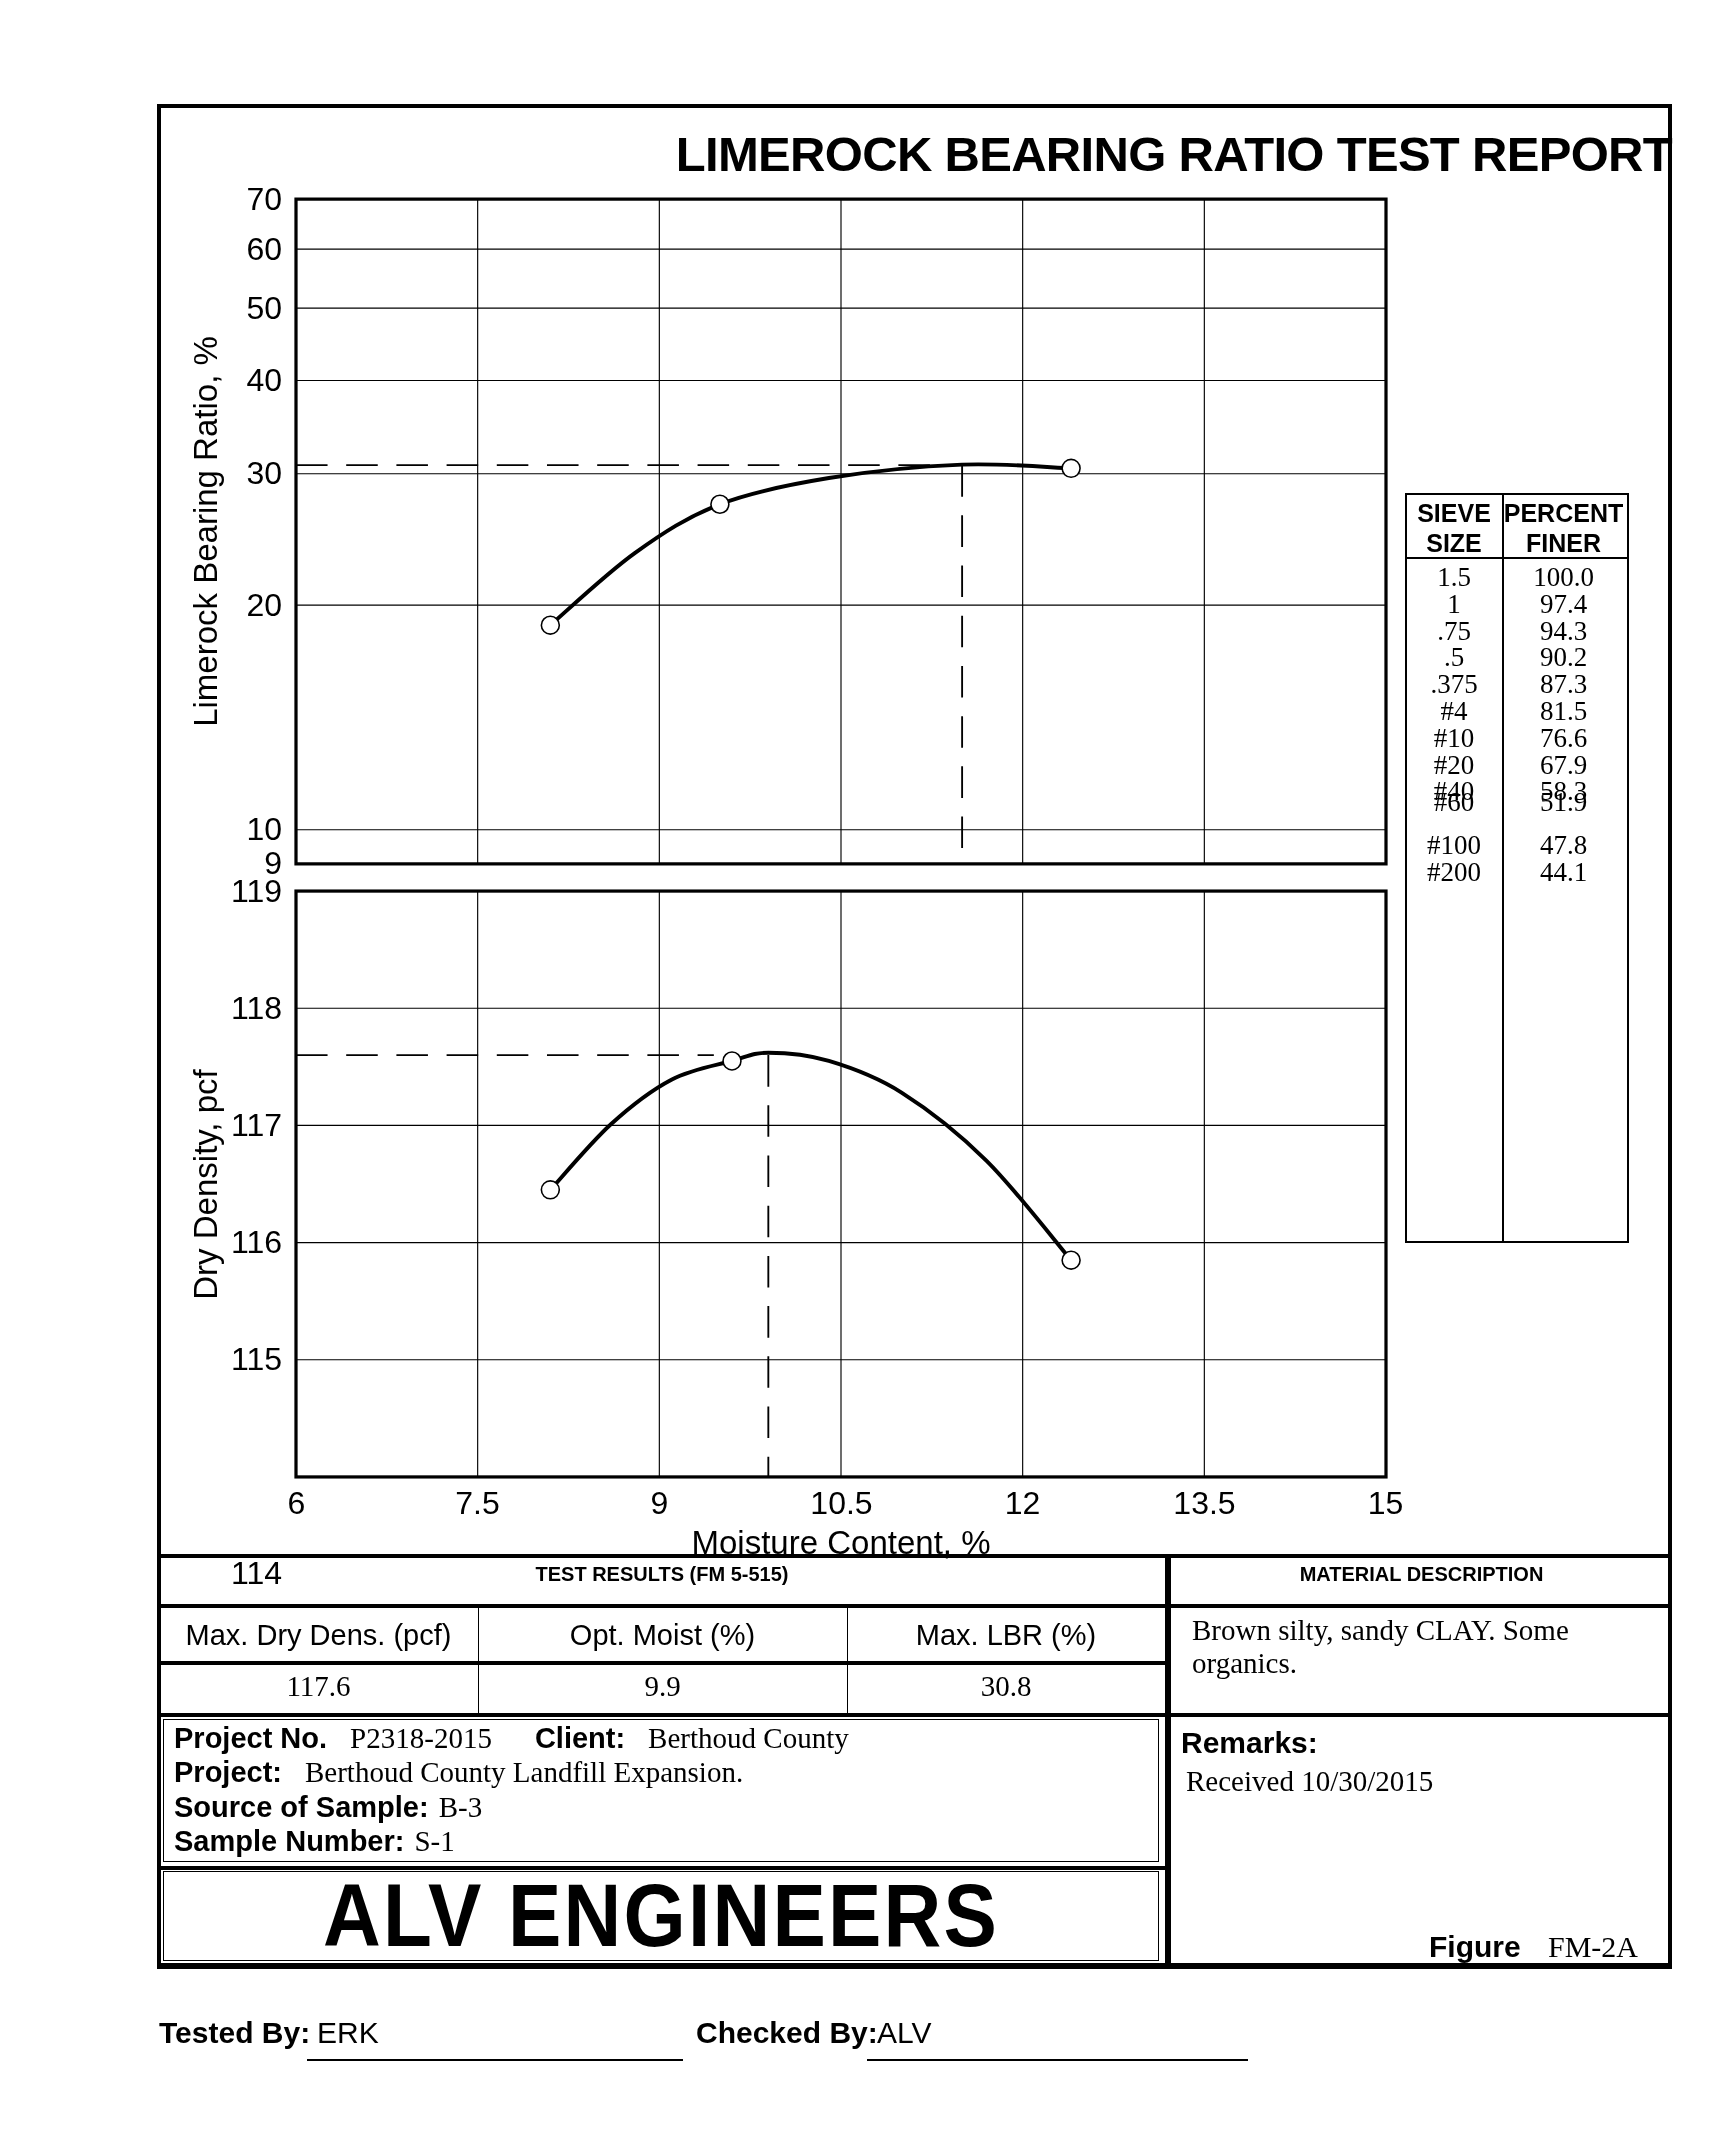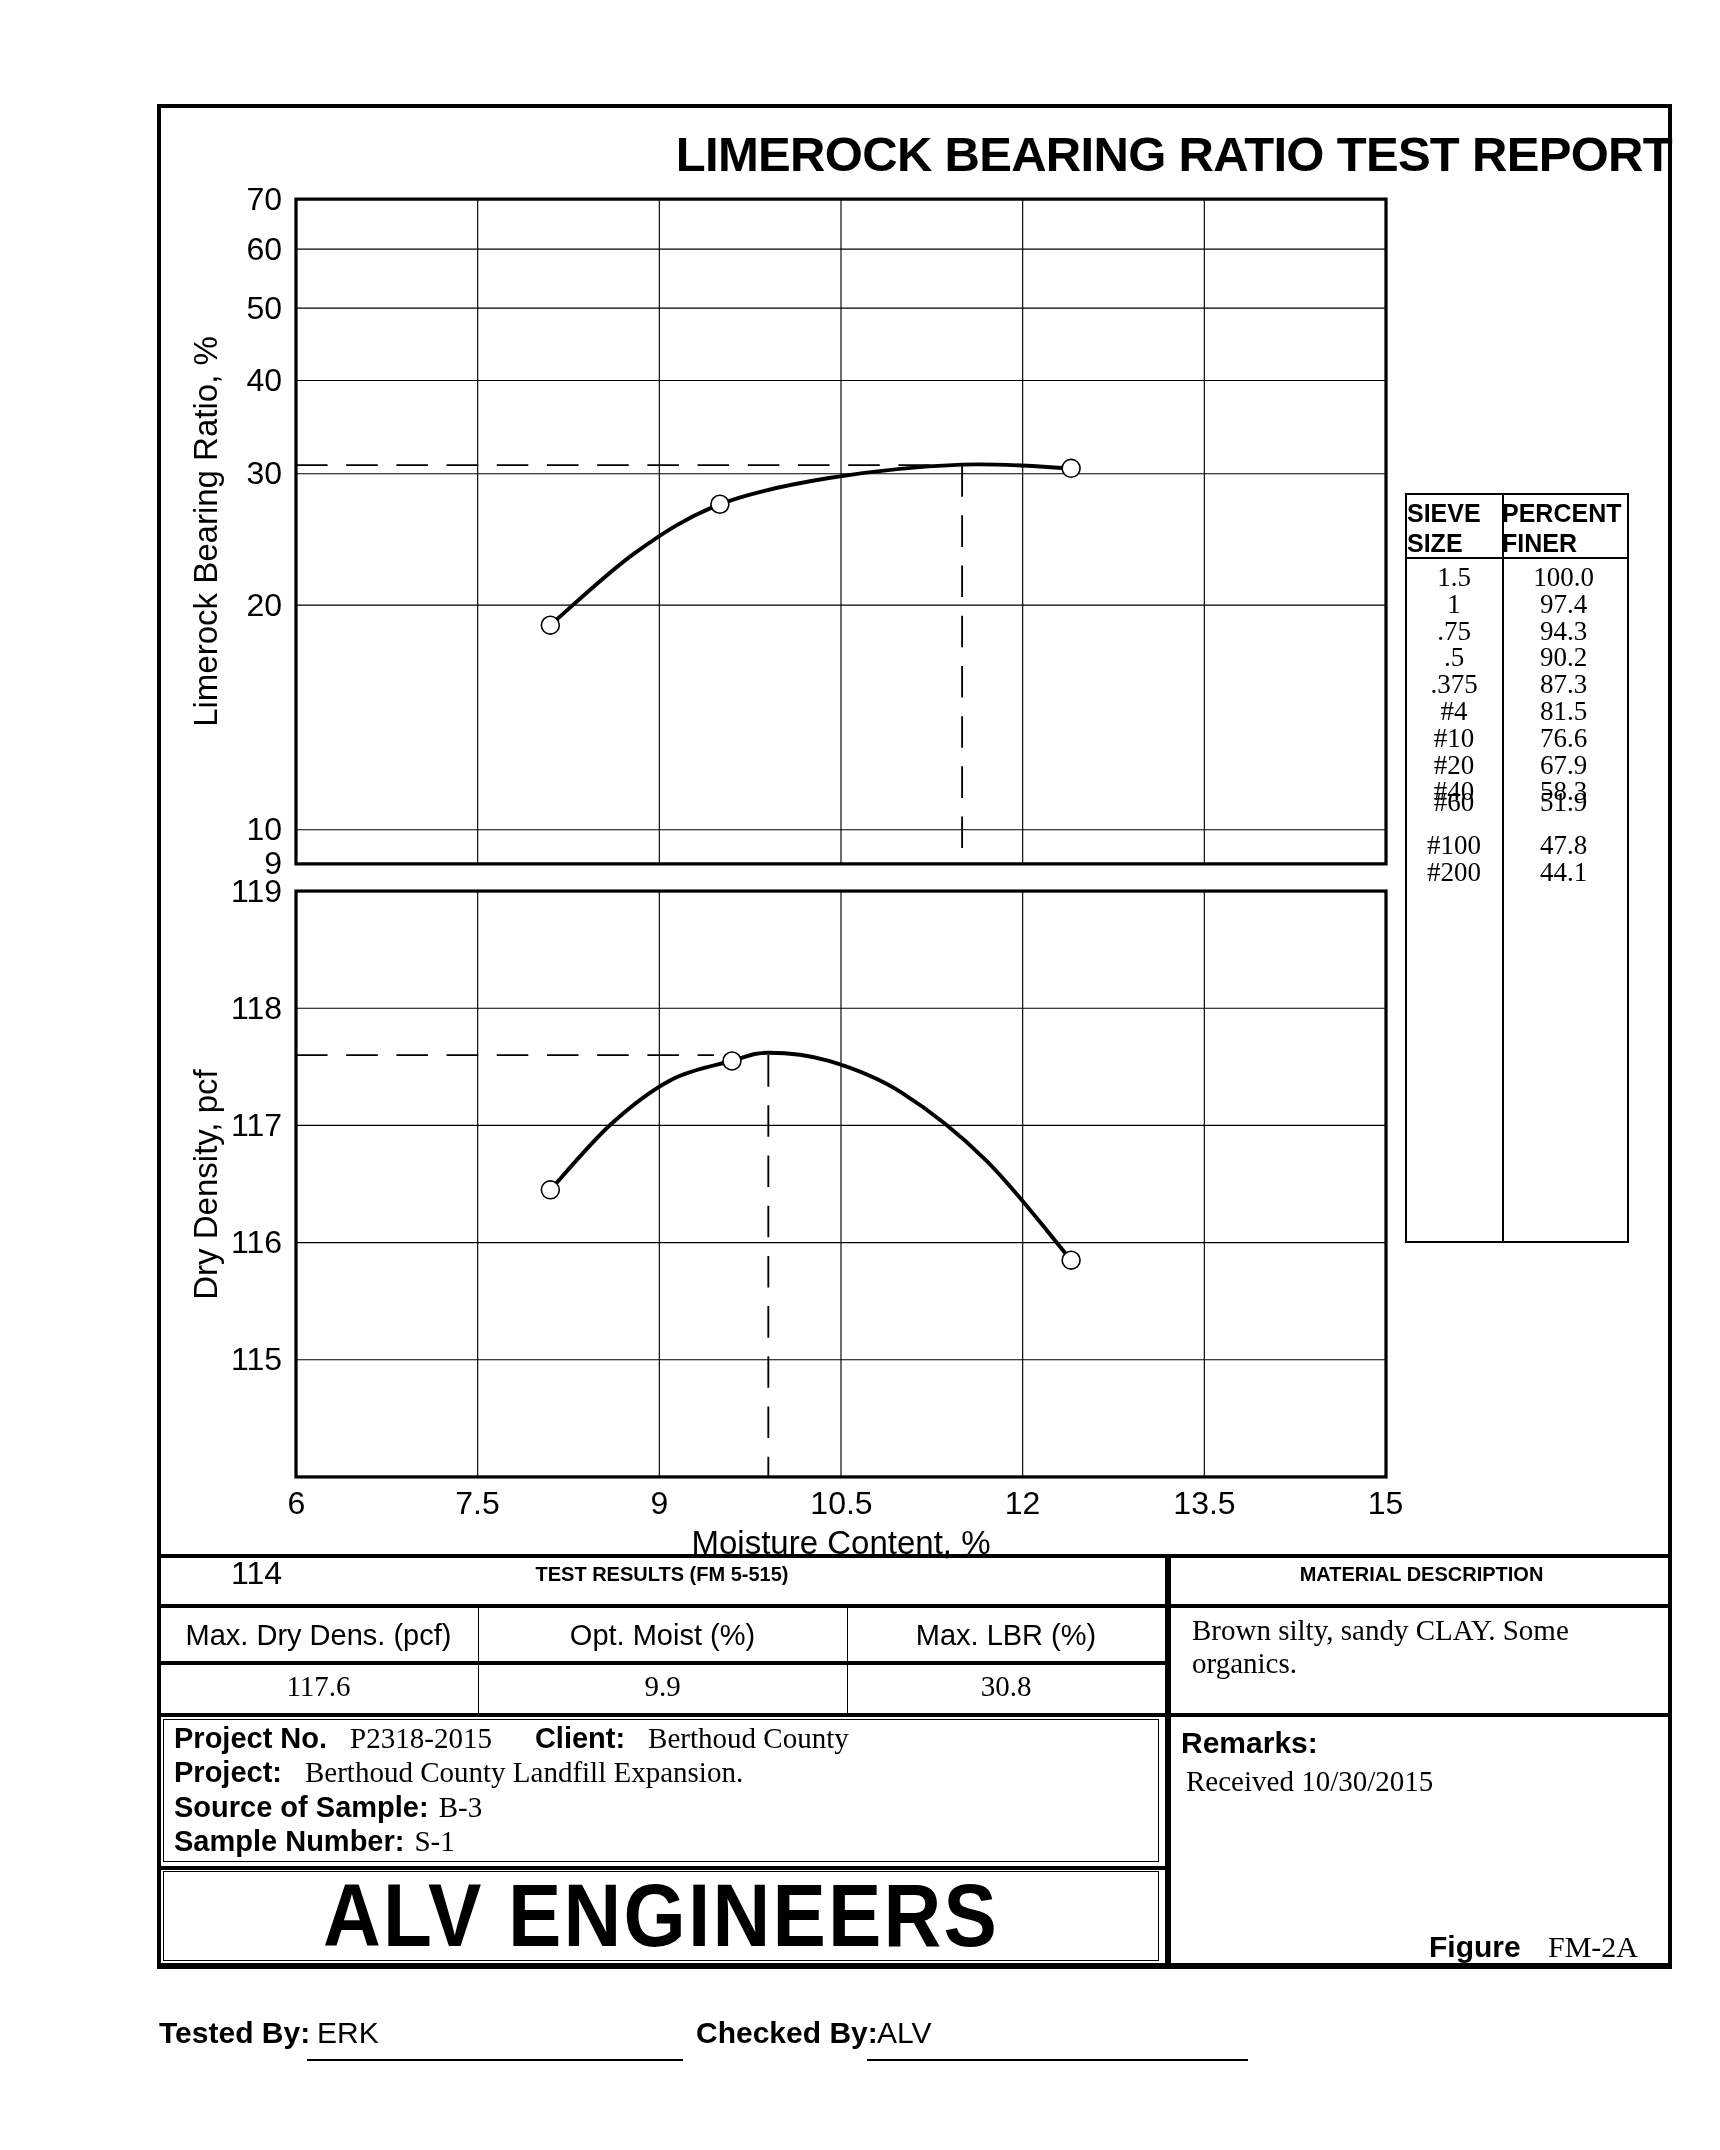--- a/index.html
+++ b/index.html
@@ -23,21 +23,21 @@
   
   .ytick{width:108px;height:33px;line-height:33px;text-align:right;font-size:32px;}
   .xtick{width:115px;height:33px;line-height:33px;text-align:center;font-size:32px;}
   .axis-title{font-size:33px;text-align:center;height:37px;line-height:37px;}
   #xaxis-title{left:296px;top:1524px;width:1090px;font-size:33px;text-align:center;}
 
   
   #sieve-table{left:1405px;top:493px;width:224px;height:750px;border:2.9px solid #000;box-sizing:border-box;}
   #sieve-divider{left:95px;top:0;width:2.2px;height:100%;background:#000;}
   #sieve-header-underline{left:0;top:62px;width:100%;height:2.2px;background:#000;}
-  .sieve-hcell{top:2.9px;font-size:25px;line-height:30px;font-weight:bold;}
+  .sieve-hcell{top:2.9px;font-size:25px;line-height:30px;font-weight:bold;text-align:center;}
   #sieve-rows{left:0;top:69px;width:100%;}
   .sieve-row{position:absolute;width:100%;height:26.5px;font-size:27px;line-height:26.5px;font-family:"Liberation Serif",serif;}
   .sieve-c1{position:absolute;left:0;width:94px;text-align:center;}
   .sieve-c2{position:absolute;left:95px;width:123px;text-align:center;}
 
   
   .hline{background:#000;}
   .vline{background:#000;}
 
   .results-title{font-size:20px;font-weight:bold;text-align:center;}

